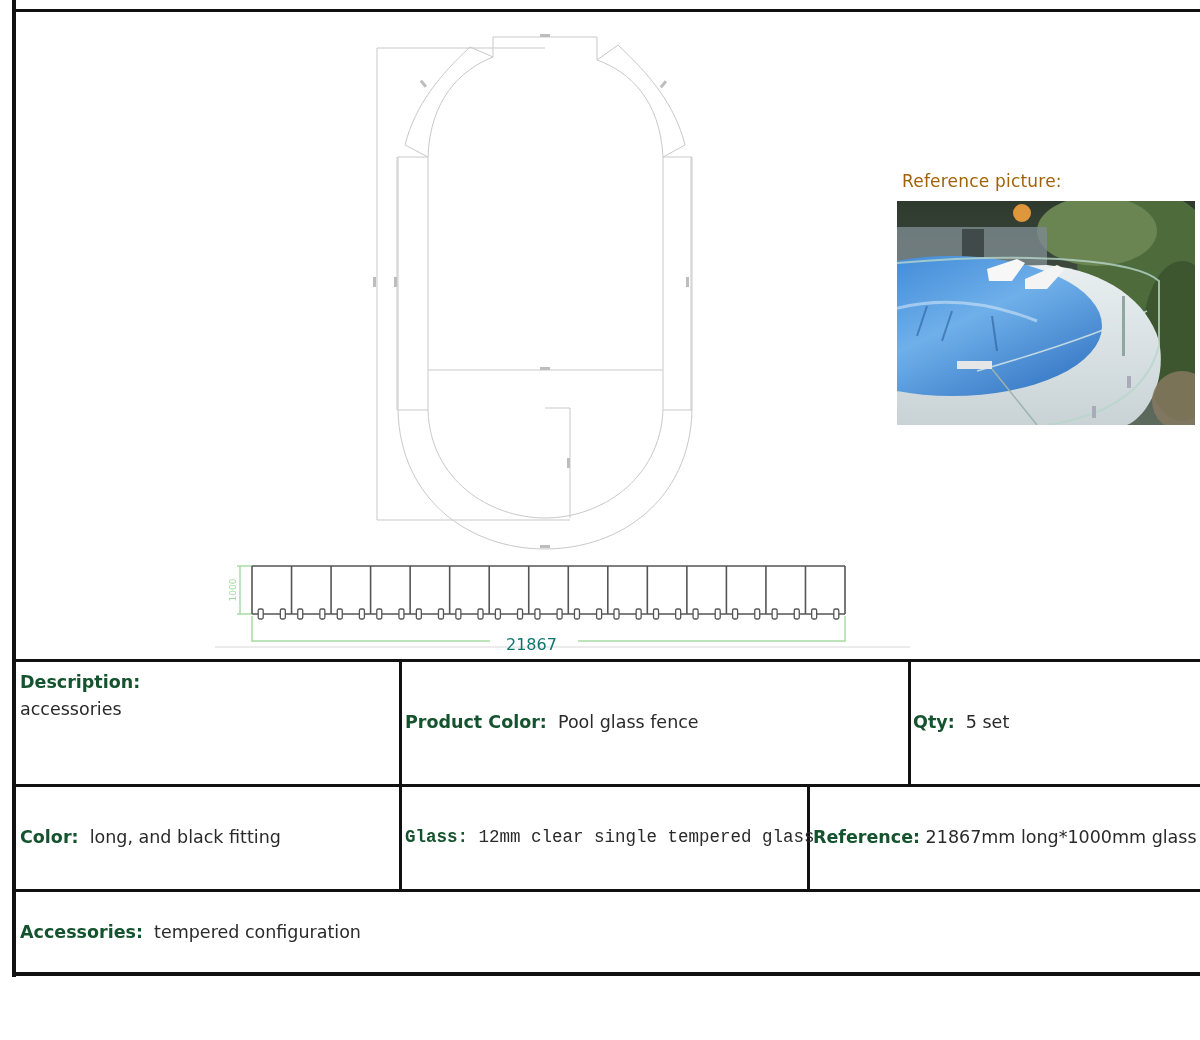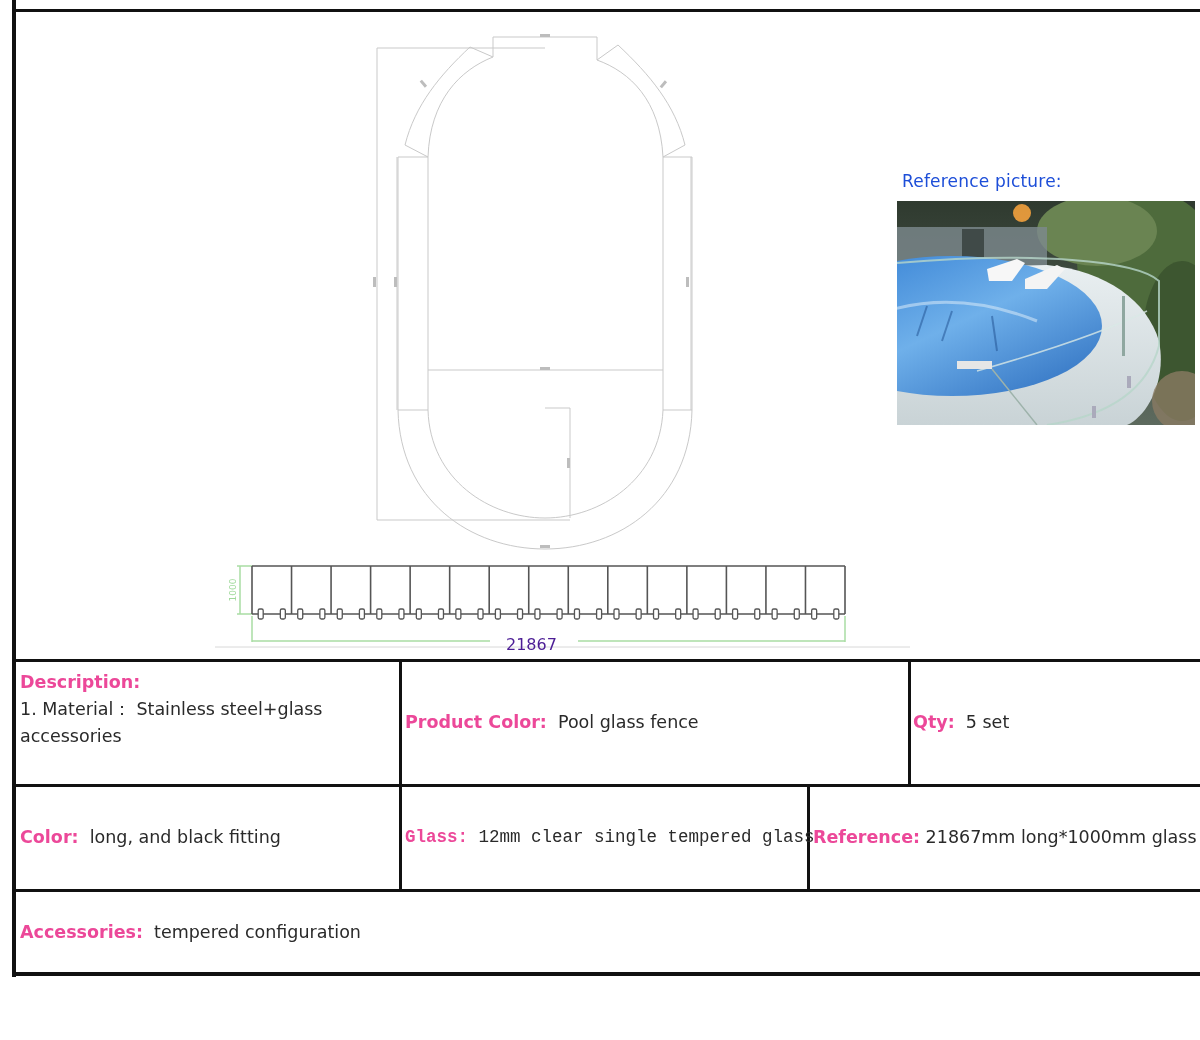--- a/index.html
+++ b/index.html
@@ -2,28 +2,28 @@
 <html><head>
 <meta charset="utf-8">
 <style>
   html, body { margin:0; padding:0; background:#ffffff; }
   body { width:1200px; height:1040px; position:relative; overflow:hidden;
          font-family:"DejaVu Sans", "Liberation Sans", sans-serif; color:#222; }
   .abs { position:absolute; }
   .frame-top { left:12px; top:9px; width:1188px; height:3px; background:#111; }
   .frame-left { left:12px; top:0px; width:4px; height:977px; background:#111; }
   svg { position:absolute; left:0; top:0; }
-  .ref-label { left:902px; top:171px; font-size:17px; color:#1d4ed8; letter-spacing:0.2px; }
+  .ref-label { left:902px; top:171px; font-size:17px; color:#a16207; letter-spacing:0.2px; }
   .photo { left:897px; top:201px; width:298px; height:224px; overflow:hidden; }
-  .len-label { left:506px; top:635px; font-size:16px; color:#4c1d95; }
+  .len-label { left:506px; top:635px; font-size:16px; color:#0f766e; }
   
   .hline { position:absolute; background:#111; height:3px; }
   .vline { position:absolute; background:#111; width:3px; }
   .cell { position:absolute; font-size:17.5px; line-height:27px; color:#2a2a2a; }
-  .key { font-weight:bold; color:#ec4899; }
+  .key { font-weight:bold; color:#14532d; }
 </style>
 </head>
 <body>
 
 <div class="abs frame-top"></div>
 <div class="abs frame-left"></div>
 
 <svg width="1200" height="660" viewBox="0 0 1200 660">
   <g fill="none" stroke="#c9c9c9" stroke-width="1">
 
@@ -200,21 +200,20 @@
   <div class="hline" style="left:14px; top:659px; width:1186px;"></div>
   <div class="hline" style="left:14px; top:784px; width:1186px;"></div>
   <div class="hline" style="left:14px; top:889px; width:1186px;"></div>
   <div class="hline" style="left:12px; top:972px; width:1188px; height:4px;"></div>
   <div class="vline" style="left:399px; top:659px; height:232px;"></div>
   <div class="vline" style="left:908px; top:659px; height:127px;"></div>
   <div class="vline" style="left:807px; top:784px; height:107px;"></div>
 
   <div class="cell" style="left:20px; top:669px; width:375px;">
     <div class="key">Description:</div>
-    <div>1. Material： Stainless steel+glass</div>
     <div>accessories</div>
   </div>
   <div class="cell" style="left:405px; top:709px;">
     <span class="key">Product Color:</span>&nbsp;
     <span>Pool glass fence</span>
   </div>
   <div class="cell" style="left:913px; top:709px;">
     <span class="key">Qty:</span>&nbsp;
     <span>5 set</span>
   </div>

